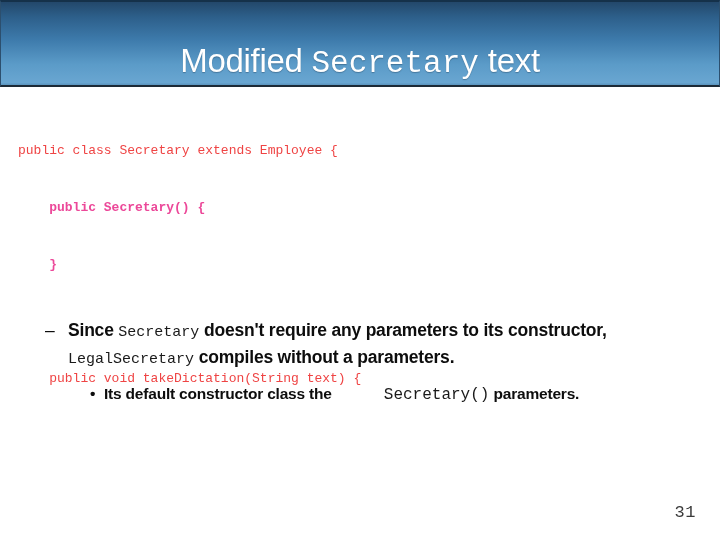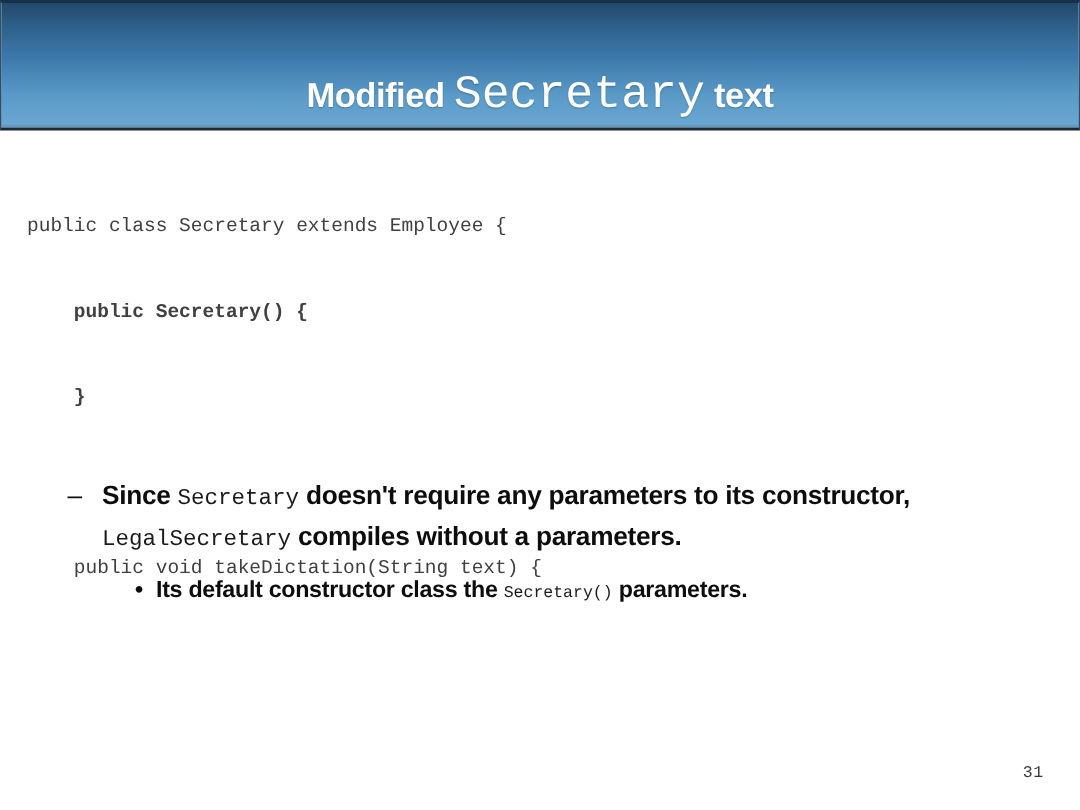--- a/index.html
+++ b/index.html
@@ -41,22 +41,22 @@
   }
   #title-text {
     white-space: nowrap;
     color: #ffffff;
     padding-bottom: 4px;
     line-height: 1.05;
     text-shadow: 0 1px 1px rgba(20,45,70,0.35);
   }
   .t-bold {
     font-family: "Liberation Sans", sans-serif;
-    font-weight: bold;
-    font-size: 23px;
+    font-weight: normal;
+    font-size: 33px;
     letter-spacing: -0.3px;
   }
   .t-mono {
     font-family: "Liberation Mono", monospace;
     font-weight: normal;
     font-size: 31px;
     letter-spacing: 0px;
   }
 
   
@@ -73,25 +73,25 @@
   }
   .code-line {
     white-space: pre;
     min-height: 19px;
   }
   .c-comment {
     color: #156b70;
     font-weight: bold;
   }
   .c-plain {
-    color: #404040;
+    color: #ef4444;
     font-weight: normal;
   }
   .c-navy {
-    color: #404040;
+    color: #ec4899;
     font-weight: bold;
   }
 
   
   #bullets {
     position: absolute;
     left: 0;
     top: 318px;
     width: 720px;
   }
@@ -133,30 +133,31 @@
     color: #0d0d0d;
   }
   .inline-code {
     font-family: "Liberation Mono", monospace;
     font-weight: normal;
     font-size: 15px;
     letter-spacing: 0px;
     color: #1a1a1a;
   }
   .bullet-l3 .inline-code {
-    font-size: 11px;
+    font-size: 16px;
+    margin-left: 48px;
   }
 
   
   #page-number {
     position: absolute;
     right: 24px;
     bottom: 18px;
     font-family: "Liberation Mono", monospace;
-    font-size: 11px;
+    font-size: 17px;
     color: #3a3a3a;
     letter-spacing: 0.5px;
   }
 </style>
 </head>
 <body>
 
 <div id="title-bar">
   <div id="title-text"><span class="t-bold">Modified</span><span class="t-bold">&nbsp;</span><span class="t-mono">Secretary</span><span class="t-bold">&nbsp;</span><span class="t-bold">text</span></div>
 </div>

